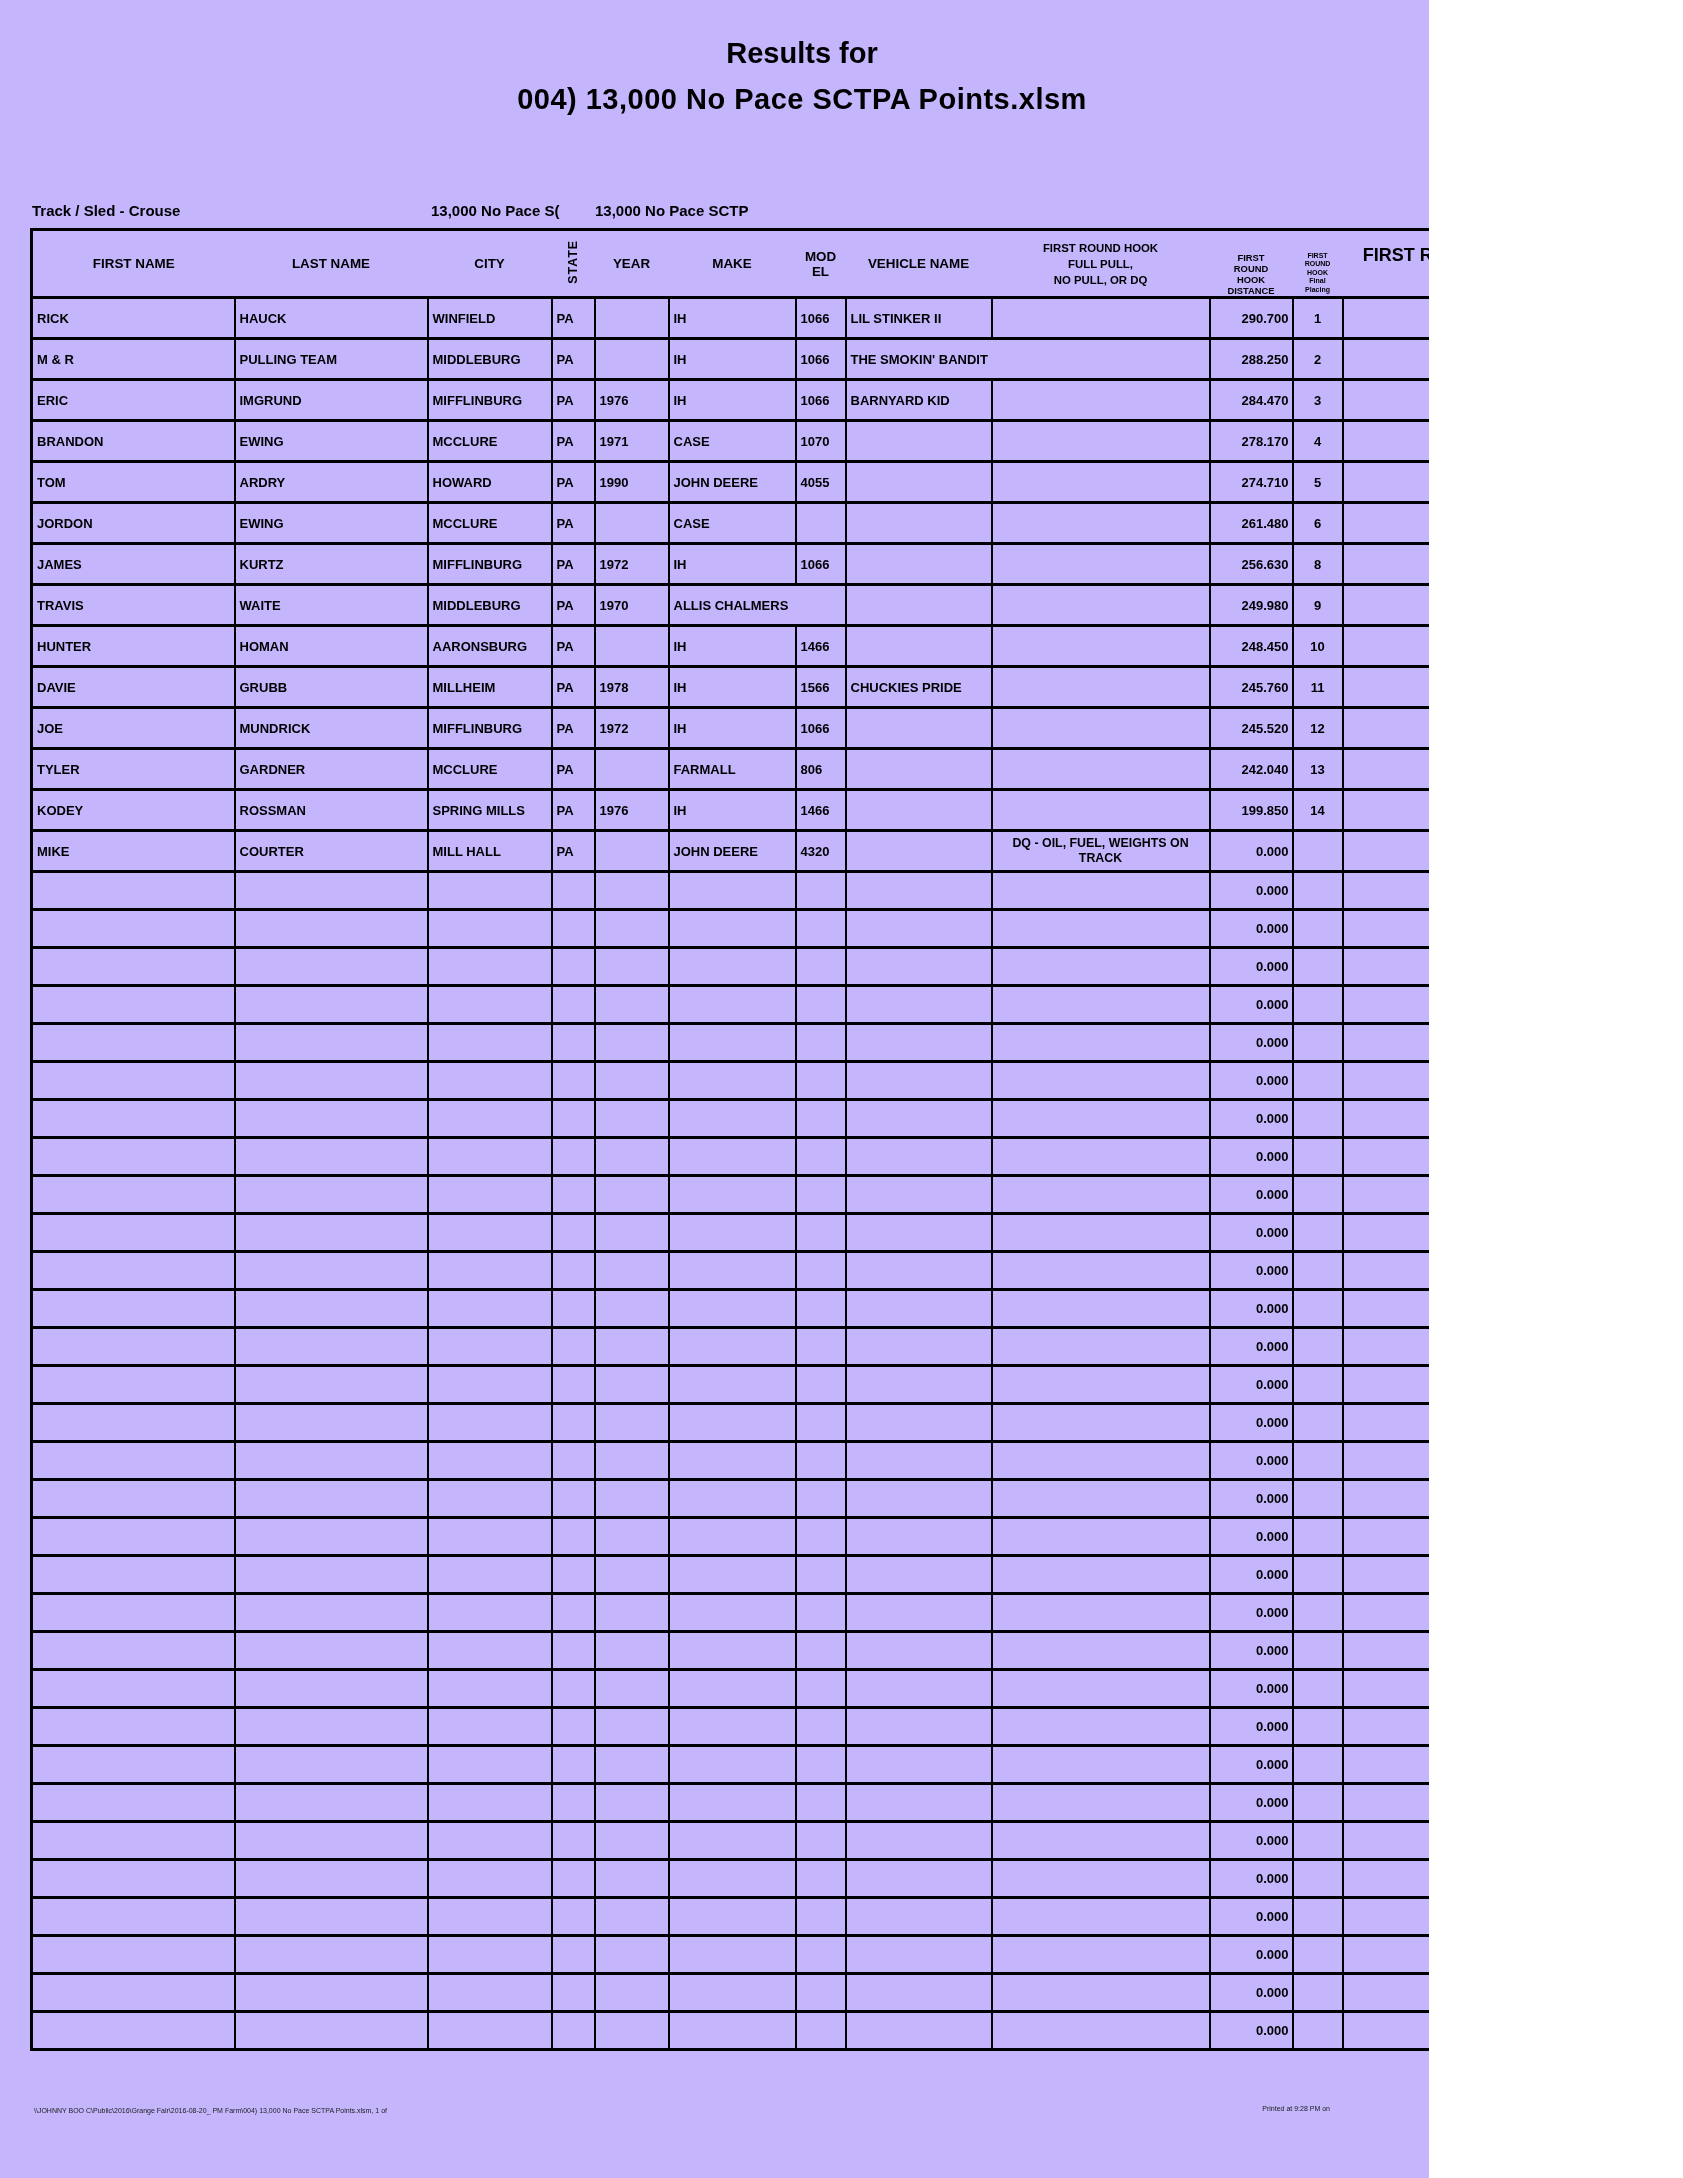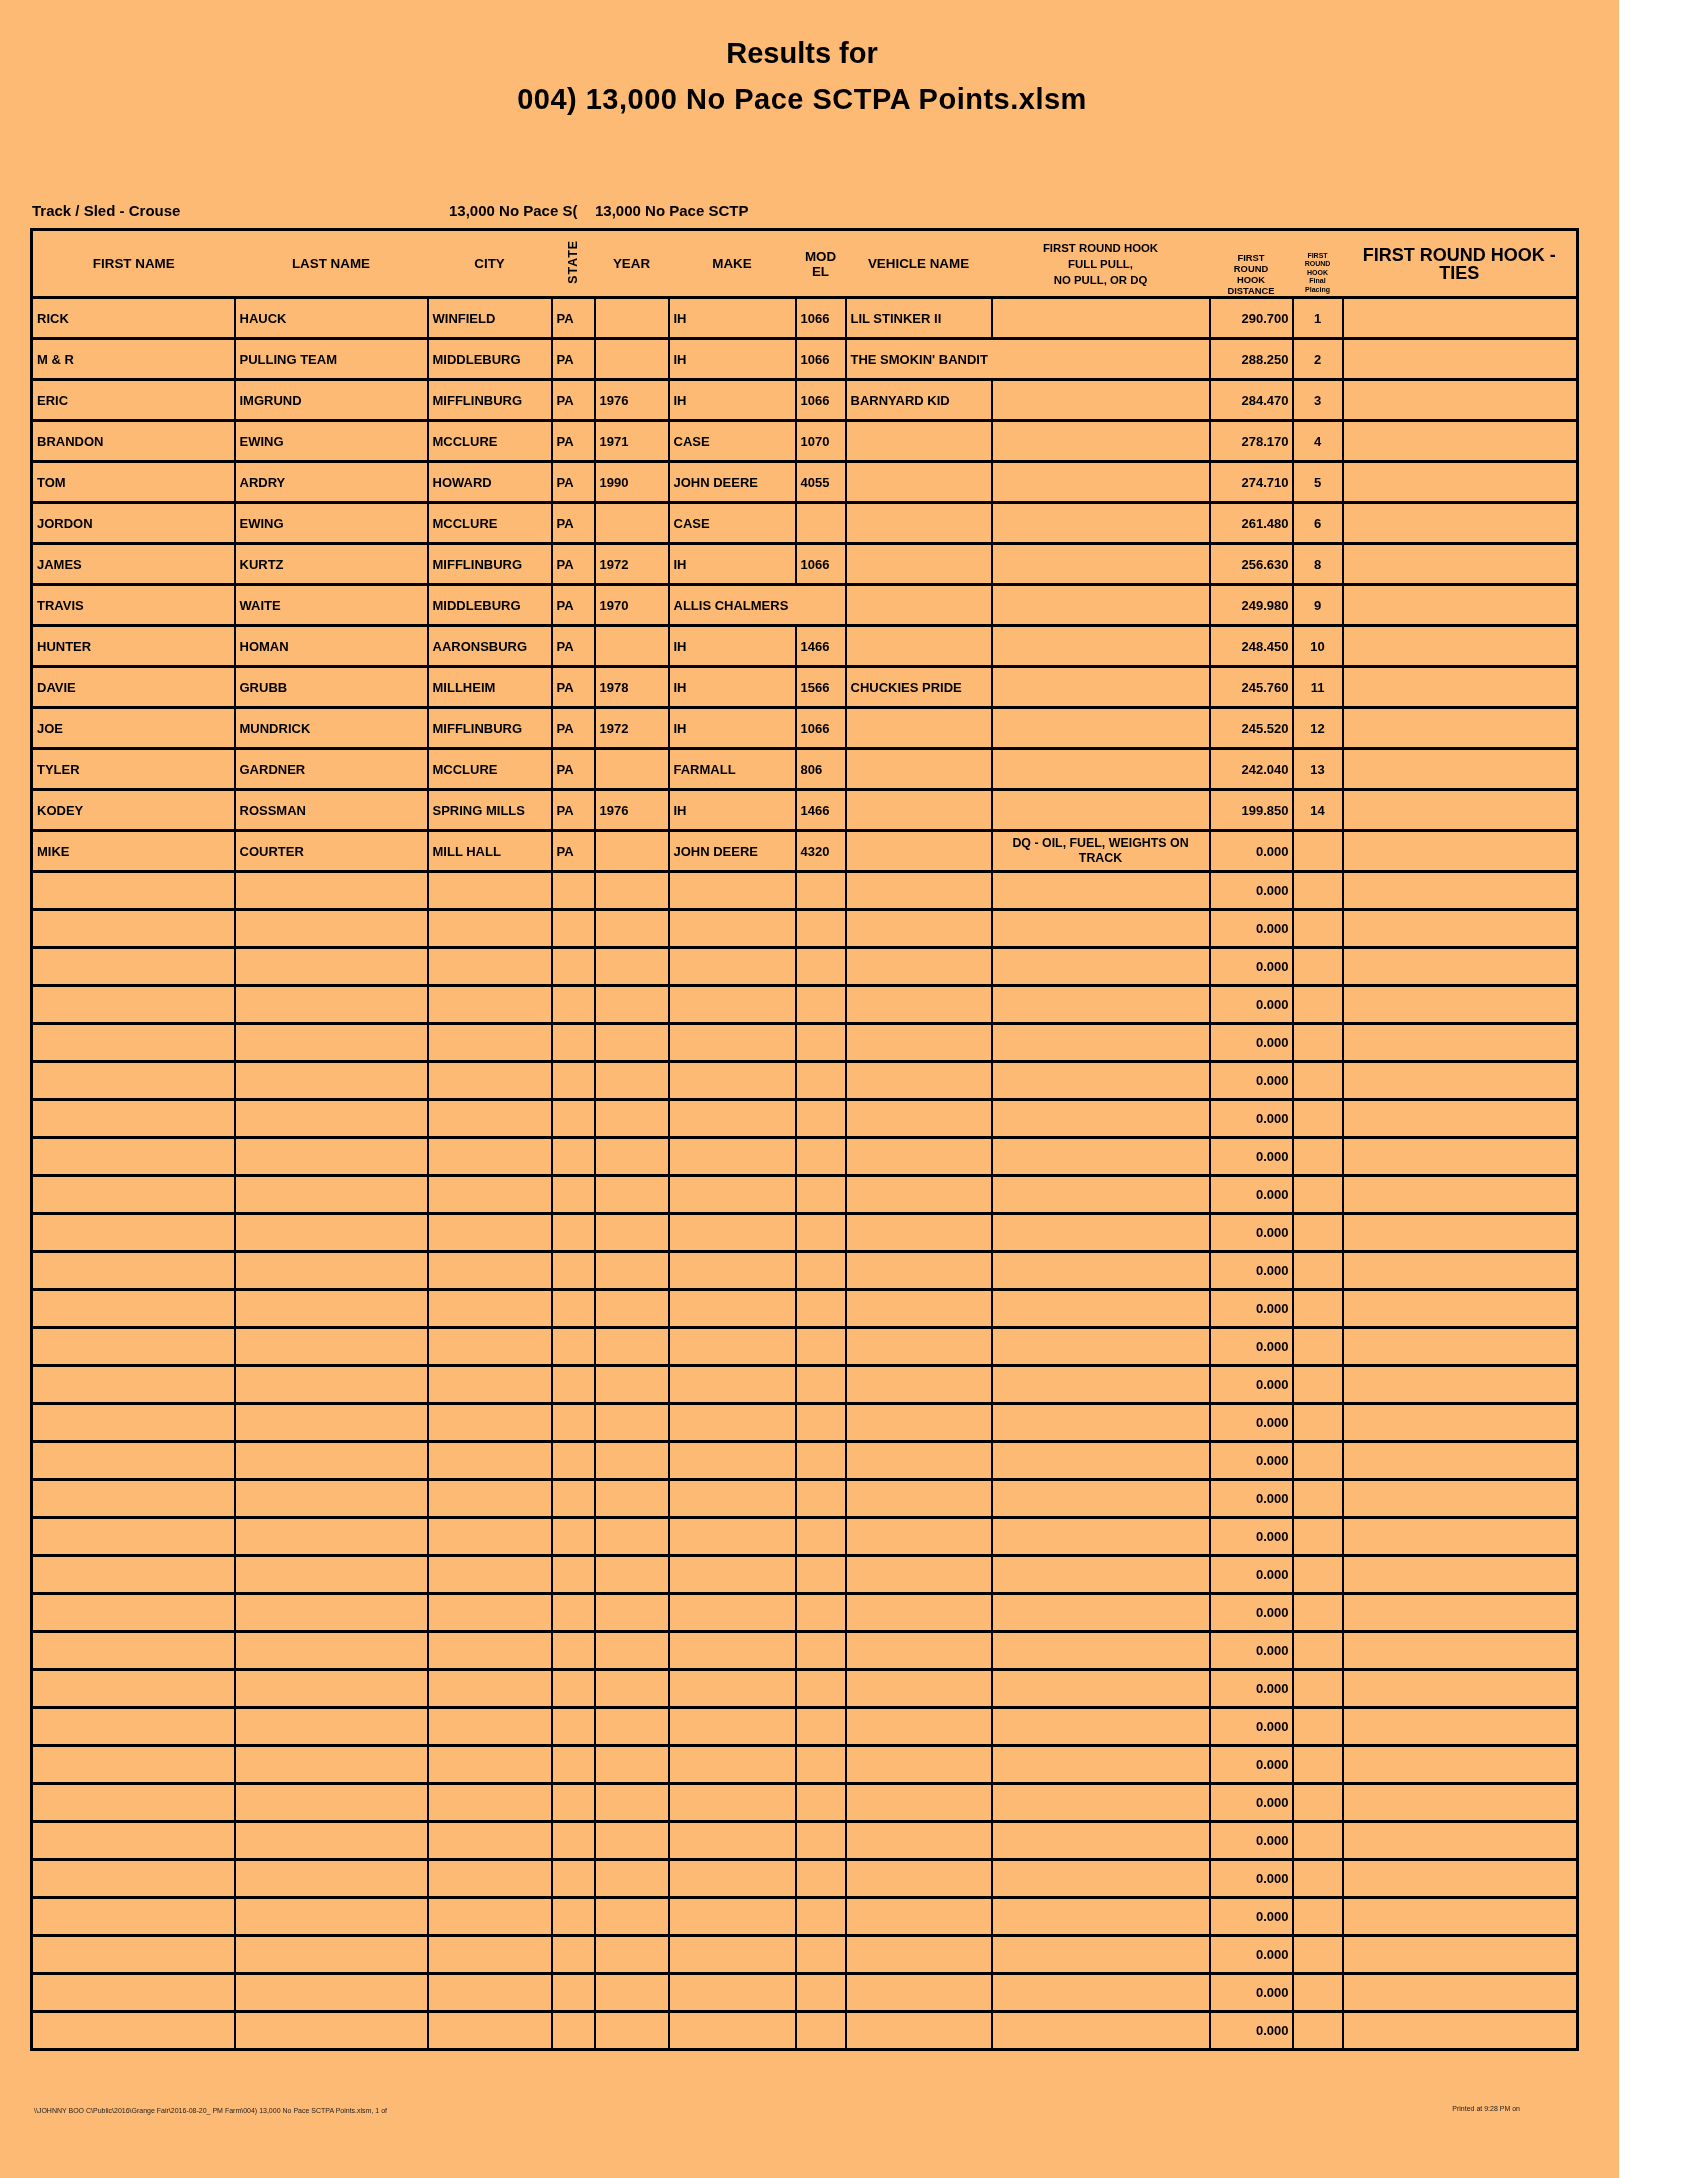--- a/index.html
+++ b/index.html
@@ -1,26 +1,26 @@
 <!DOCTYPE html>
 <html><head>
 <meta charset="utf-8">
 <style>
   html,body{margin:0;padding:0;background:#fff;}
-  .page{position:relative;width:1584px;height:2178px;background:#fdba74;
-        font-family:"Liberation Sans",sans-serif;color:#000;overflow:hidden;padding-left:35px;}
+  .page{position:relative;width:1429px;height:2178px;background:#c4b5fd;
+        font-family:"Liberation Sans",sans-serif;color:#000;overflow:hidden;}
 
   .title-block{position:absolute;left:30px;top:34px;width:1544px;text-align:center;
                font-weight:bold;font-size:29px;line-height:38px;}
   .title-block .t2{letter-spacing:0.5px;margin-top:8px;}
 
   .meta-row{position:absolute;left:0;top:202px;width:1683px;height:22px;
             font-weight:bold;font-size:15px;}
   .meta-row .track{position:absolute;left:32px;top:0;}
-  .meta-row .sled1{position:absolute;left:431px;top:0;width:164px;overflow:hidden;white-space:nowrap;margin-left:18px;}
+  .meta-row .sled1{position:absolute;left:431px;top:0;width:164px;overflow:hidden;white-space:nowrap;}
   .meta-row .sled2{position:absolute;left:595px;top:0;white-space:nowrap;}
 
   table.results{position:absolute;left:30px;top:228px;width:1544px;
                 border-collapse:collapse;table-layout:fixed;
                 border:3px solid #000;}
   col.c0{width:203px}col.c1{width:193px}col.c2{width:124px}col.c3{width:43px}
   col.c4{width:74px}col.c5{width:127px}col.c6{width:50px}col.c7{width:146px}
   col.c8{width:218px}col.c9{width:83px}col.c10{width:50px}col.c11{width:235px}
 
   thead th{border:none;font-weight:bold;vertical-align:middle;text-align:center;

